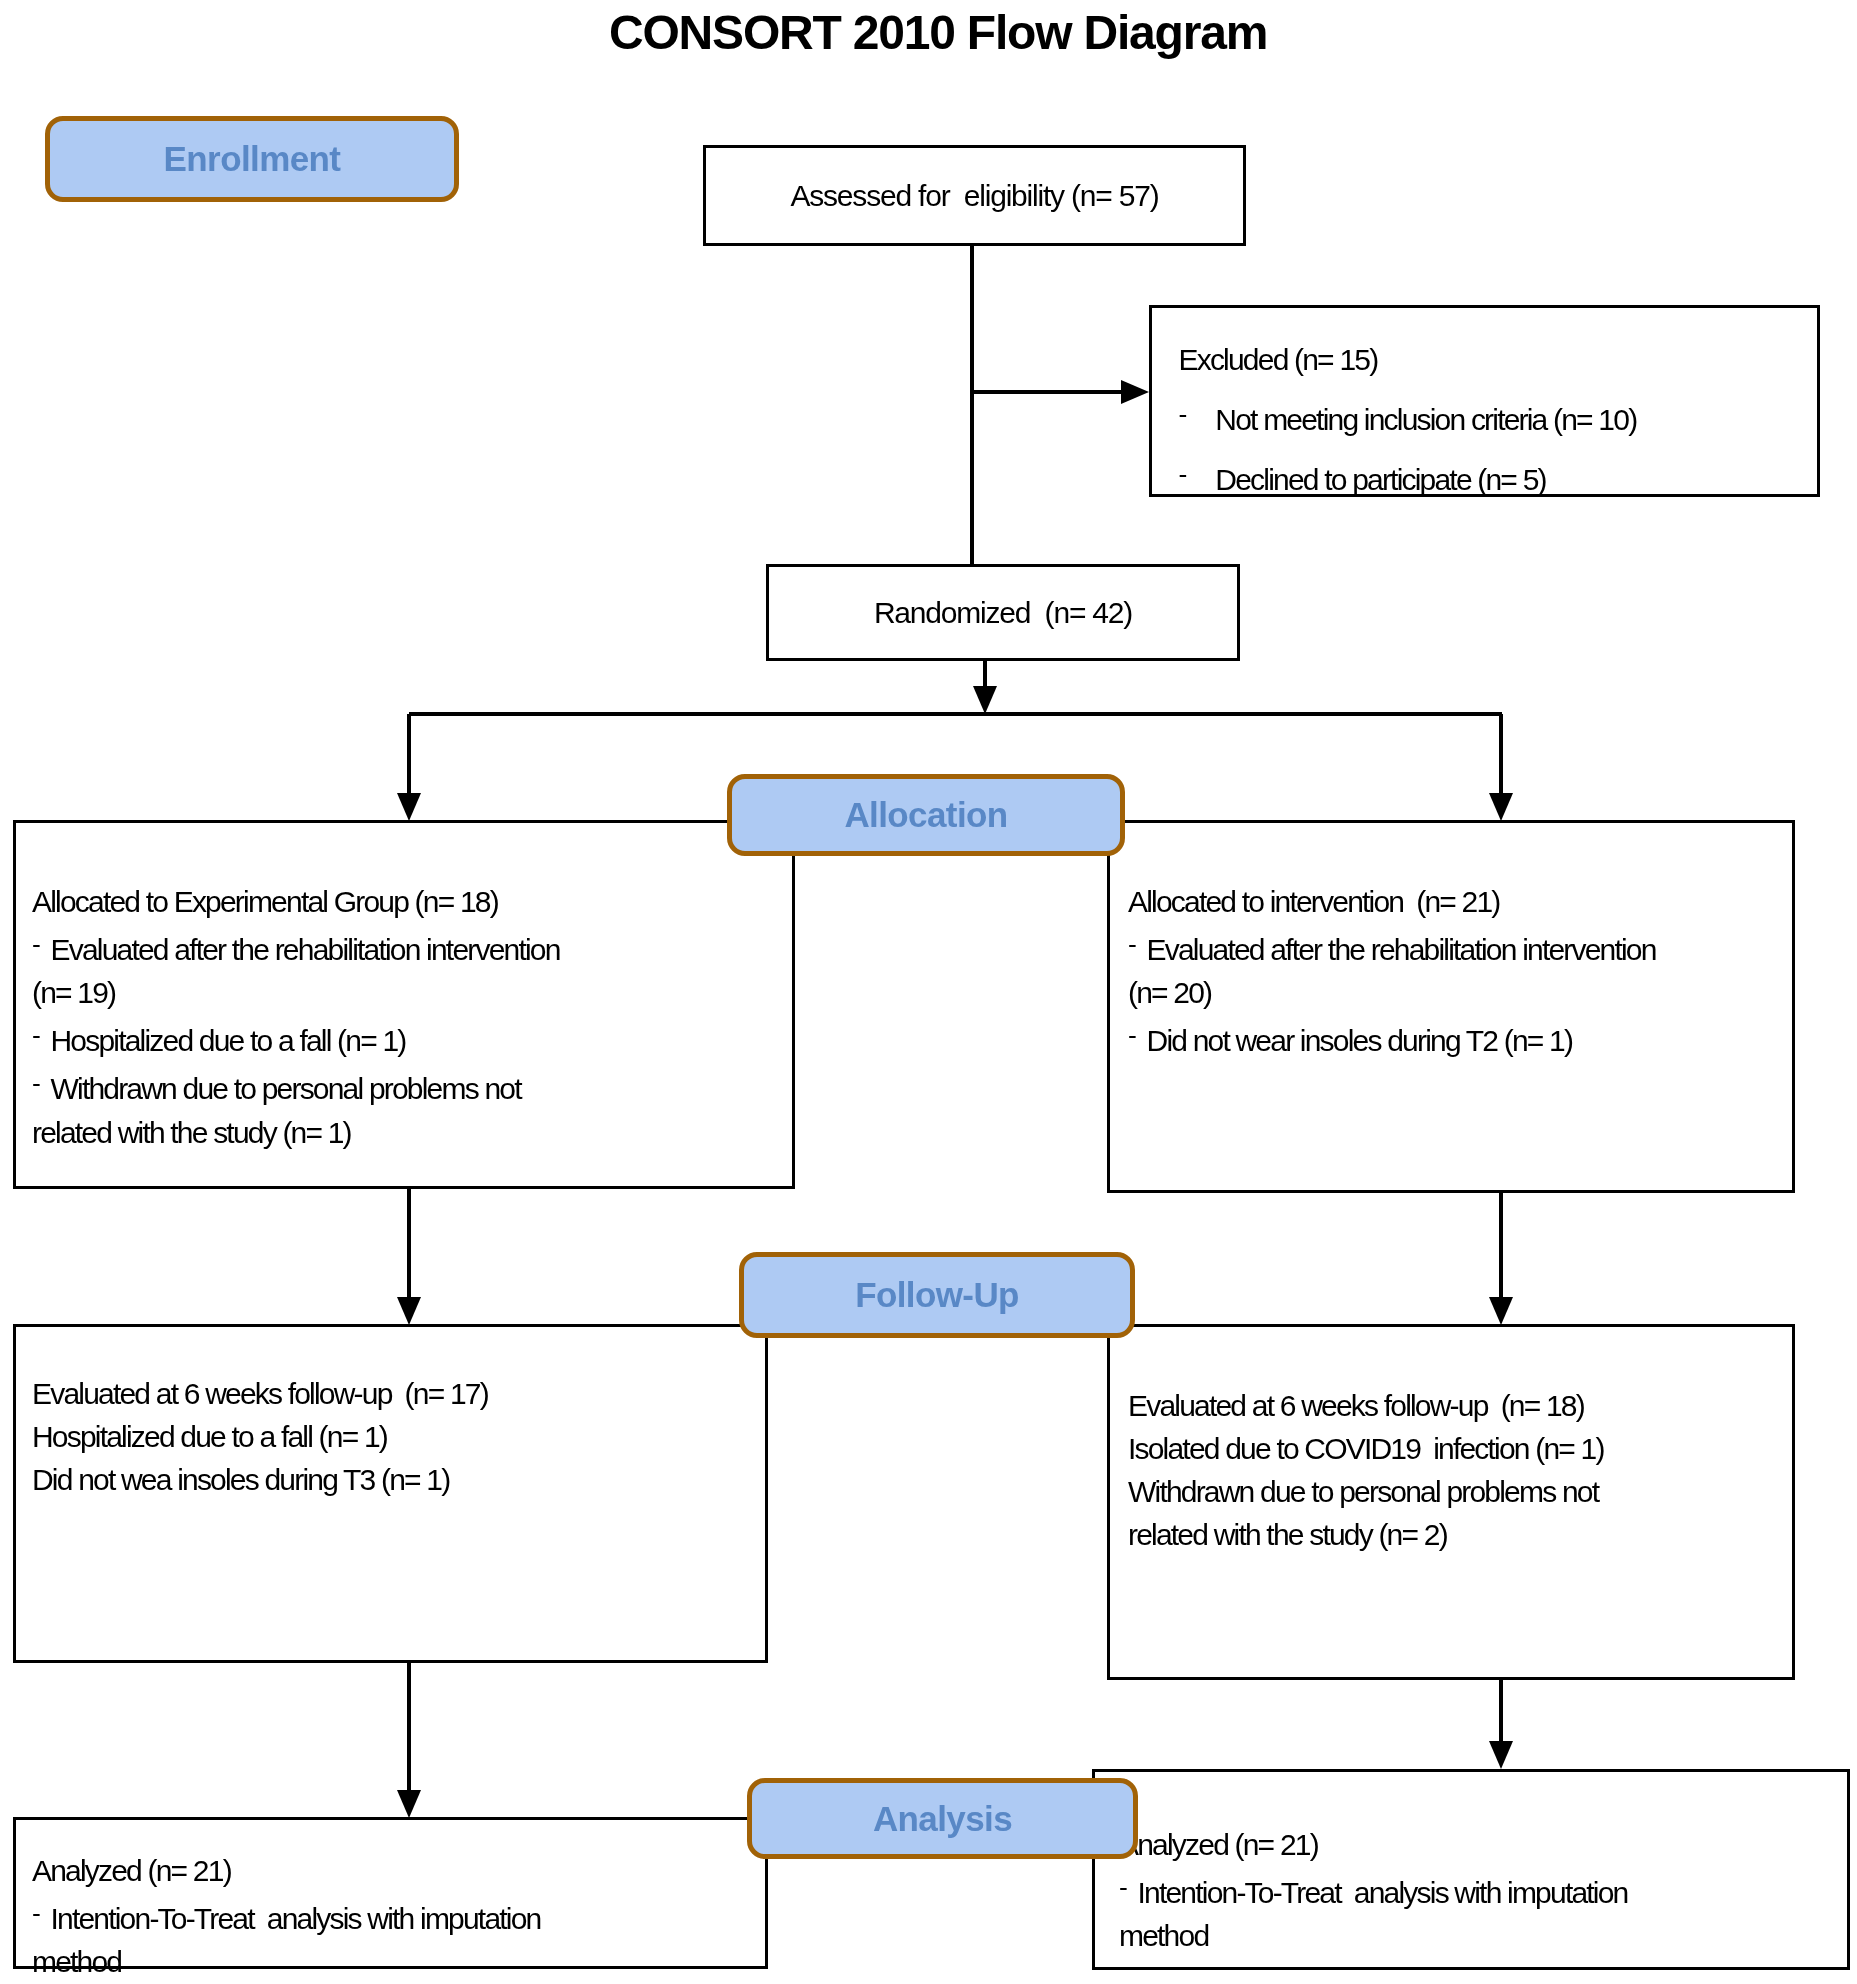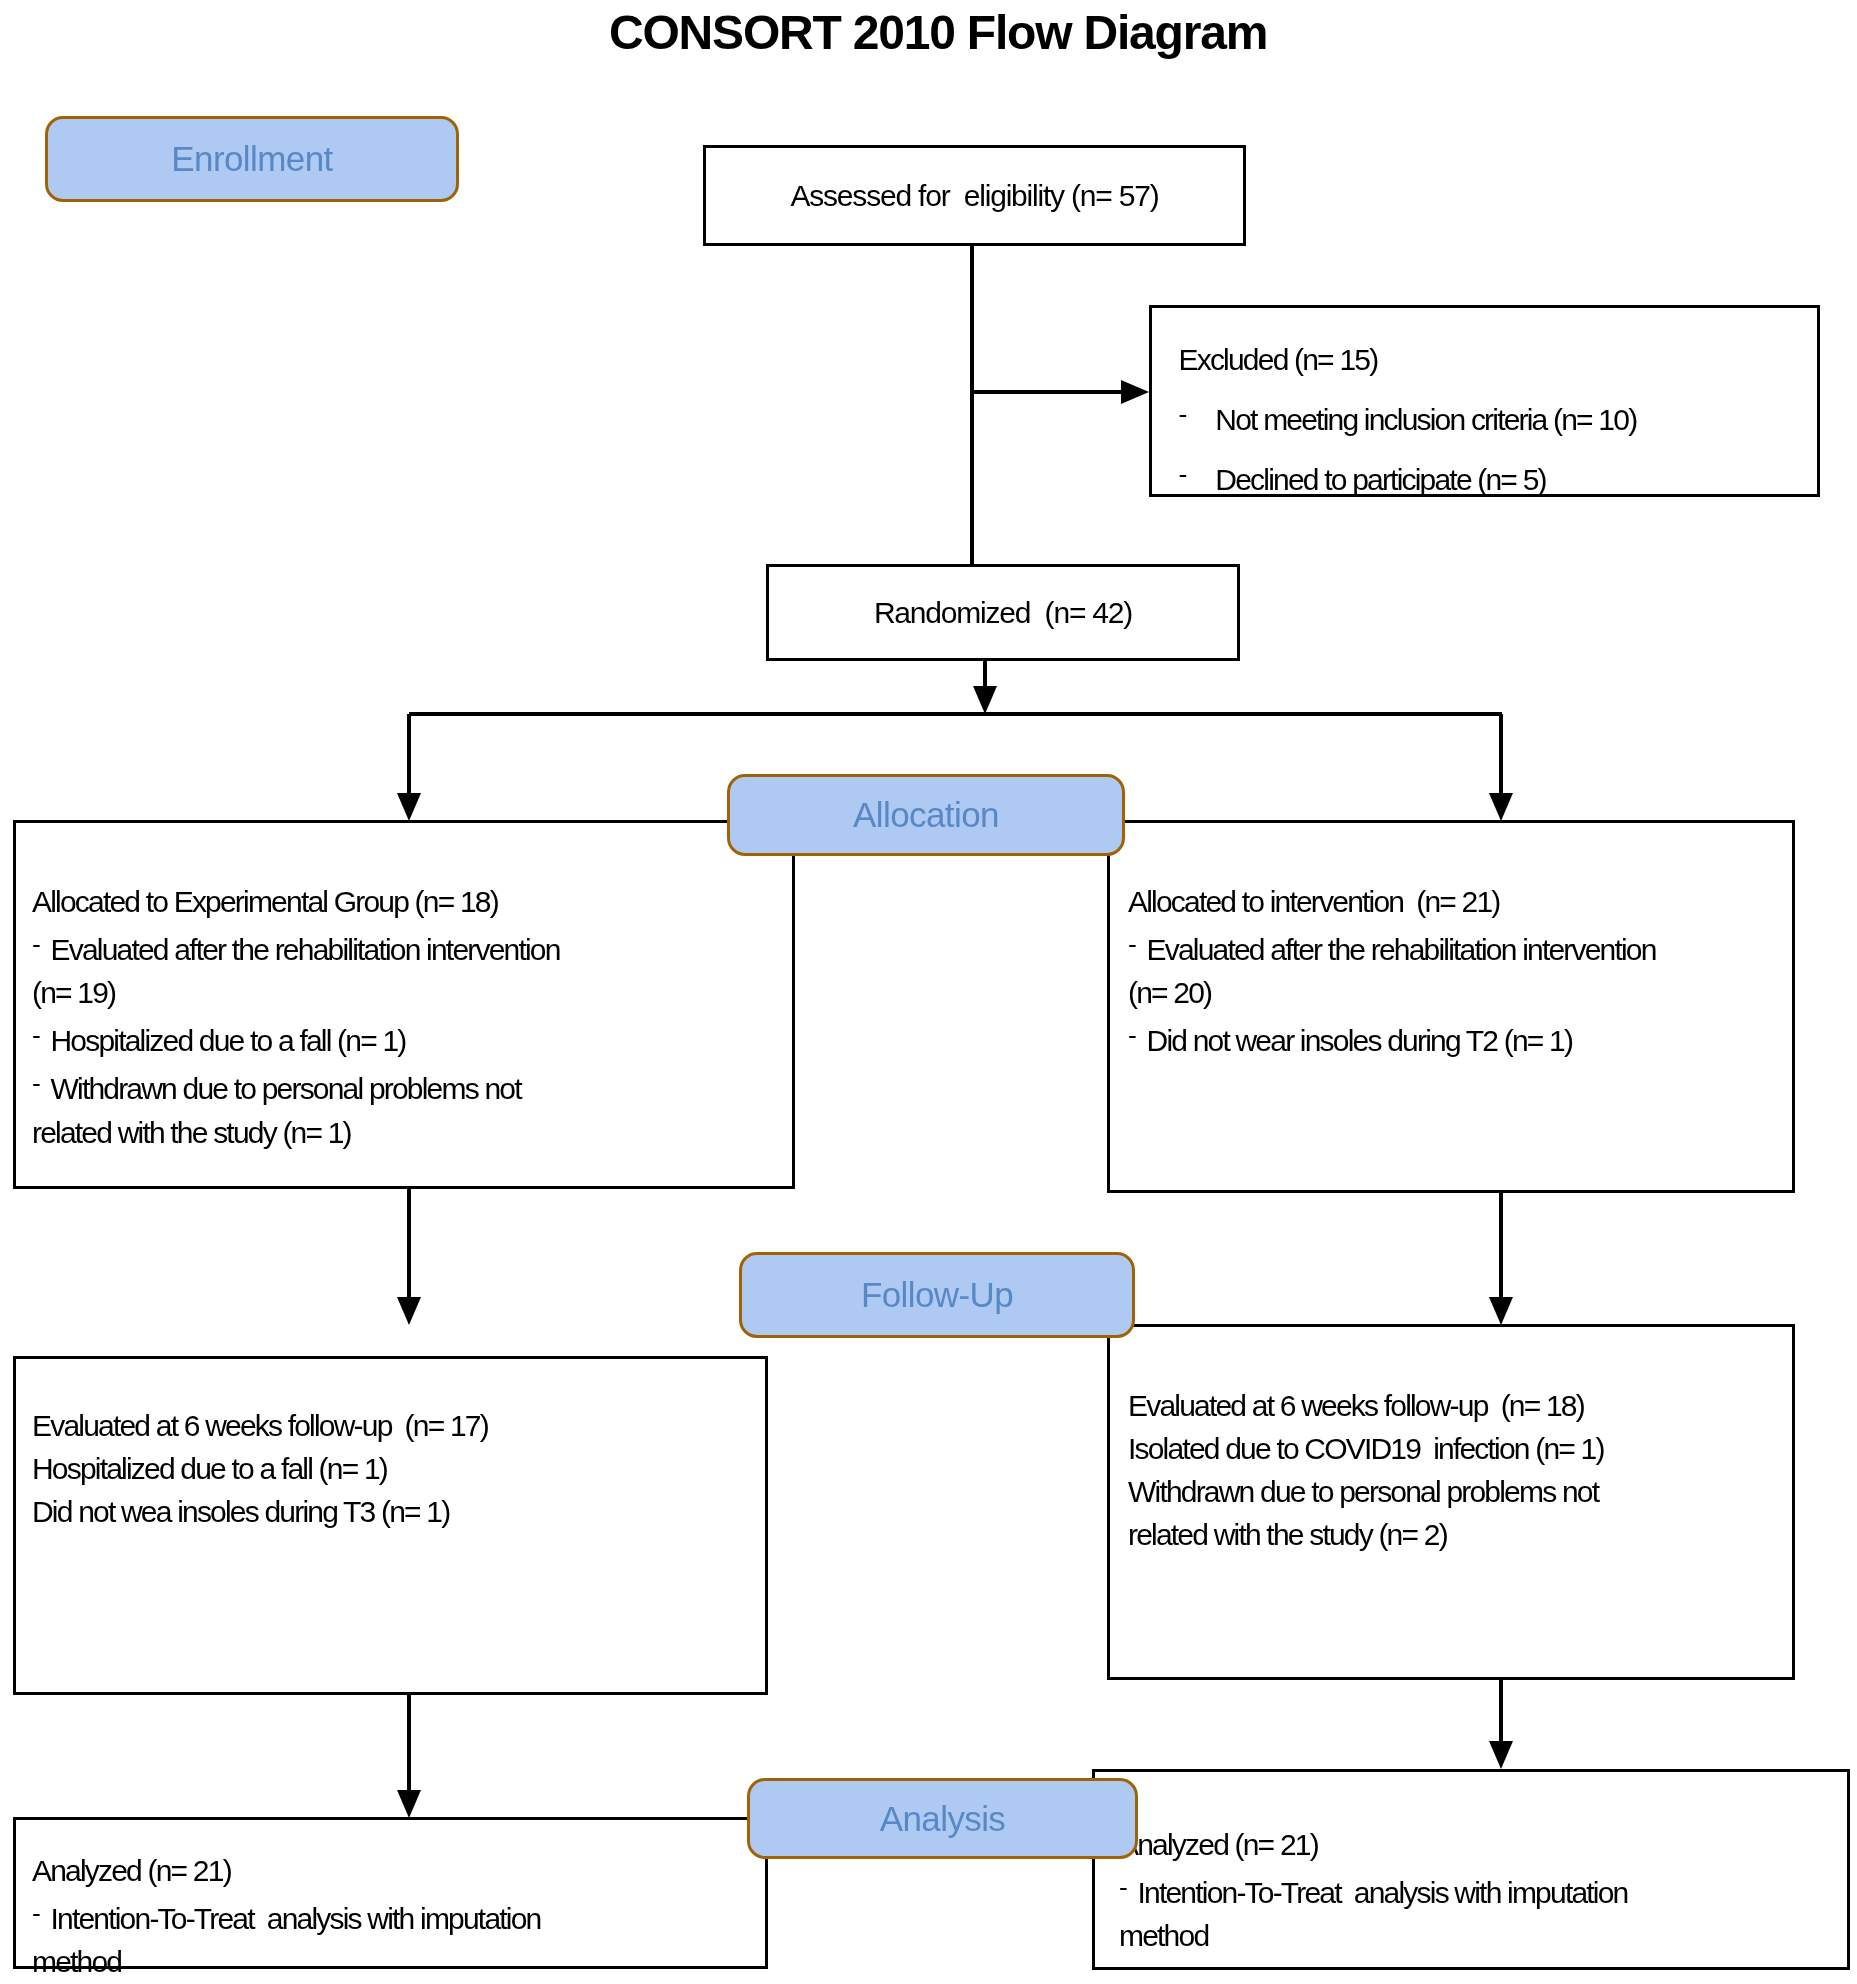--- a/index.html
+++ b/index.html
@@ -13,23 +13,23 @@
     border-radius:6px;
   }
   .title {
     position:absolute; left:609px; top:6px;
     font-size:48px; font-weight:bold; letter-spacing:-1.2px;
     white-space:nowrap; line-height:54px;
   }
   .badge {
     position:absolute; z-index:5; box-sizing:border-box;
     background:var(--badge-fill,#AECAF3);
-    border:3px solid #a16207; border-radius:18px;
+    border:5px solid #a16207; border-radius:18px;
     display:flex; align-items:center; justify-content:center;
-    font-size:35px; font-weight:normal; letter-spacing:-0.6px;
+    font-size:35px; font-weight:bold; letter-spacing:-0.6px;
     color:var(--badge-text,#5988C6);
   }
   .box {
     position:absolute; z-index:2; box-sizing:border-box;
     background:#fff; border:3px solid #000;
     font-size:30px; letter-spacing:-1.8px; line-height:43px;
   }
   .box.center { display:flex; align-items:center; justify-content:center; text-align:center; letter-spacing:-1.2px; }
   .tline { white-space:pre-wrap; }
   .dash {
@@ -115,21 +115,21 @@
       <div class="tline">related with the study (n= 1)</div>
     </div>
 
   <div class="box" style="left:1107px;top:820px;width:688px;height:373px;padding:57px 2.4px 0 18px;">
       <div class="tline">Allocated to intervention  (n= 21)</div>
       <div class="tline"><span class="dash">-</span>Evaluated after the rehabilitation intervention</div>
       <div class="tline">(n= 20)</div>
       <div class="tline"><span class="dash">-</span>Did not wear insoles during T2 (n= 1)</div>
     </div>
 
-  <div class="box" style="left:13.3px;top:1356px;width:755px;height:339px;padding:45px 3.6px 0 15.7px;">
+  <div class="box" style="left:13.3px;top:1324px;width:755px;height:339px;padding:45px 3.6px 0 15.7px;">
       <div class="tline">Evaluated at 6 weeks follow-up  (n= 17)</div>
       <div class="tline">Hospitalized due to a fall (n= 1)</div>
       <div class="tline">Did not wea insoles during T3 (n= 1)</div>
     </div>
 
   <div class="box" style="left:1107px;top:1324px;width:688px;height:356px;padding:57px 2.4px 0 18px;">
       <div class="tline">Evaluated at 6 weeks follow-up  (n= 18)</div>
       <div class="tline">Isolated due to COVID19  infection (n= 1)</div>
       <div class="tline">Withdrawn due to personal problems not</div>
       <div class="tline">related with the study (n= 2)</div>

